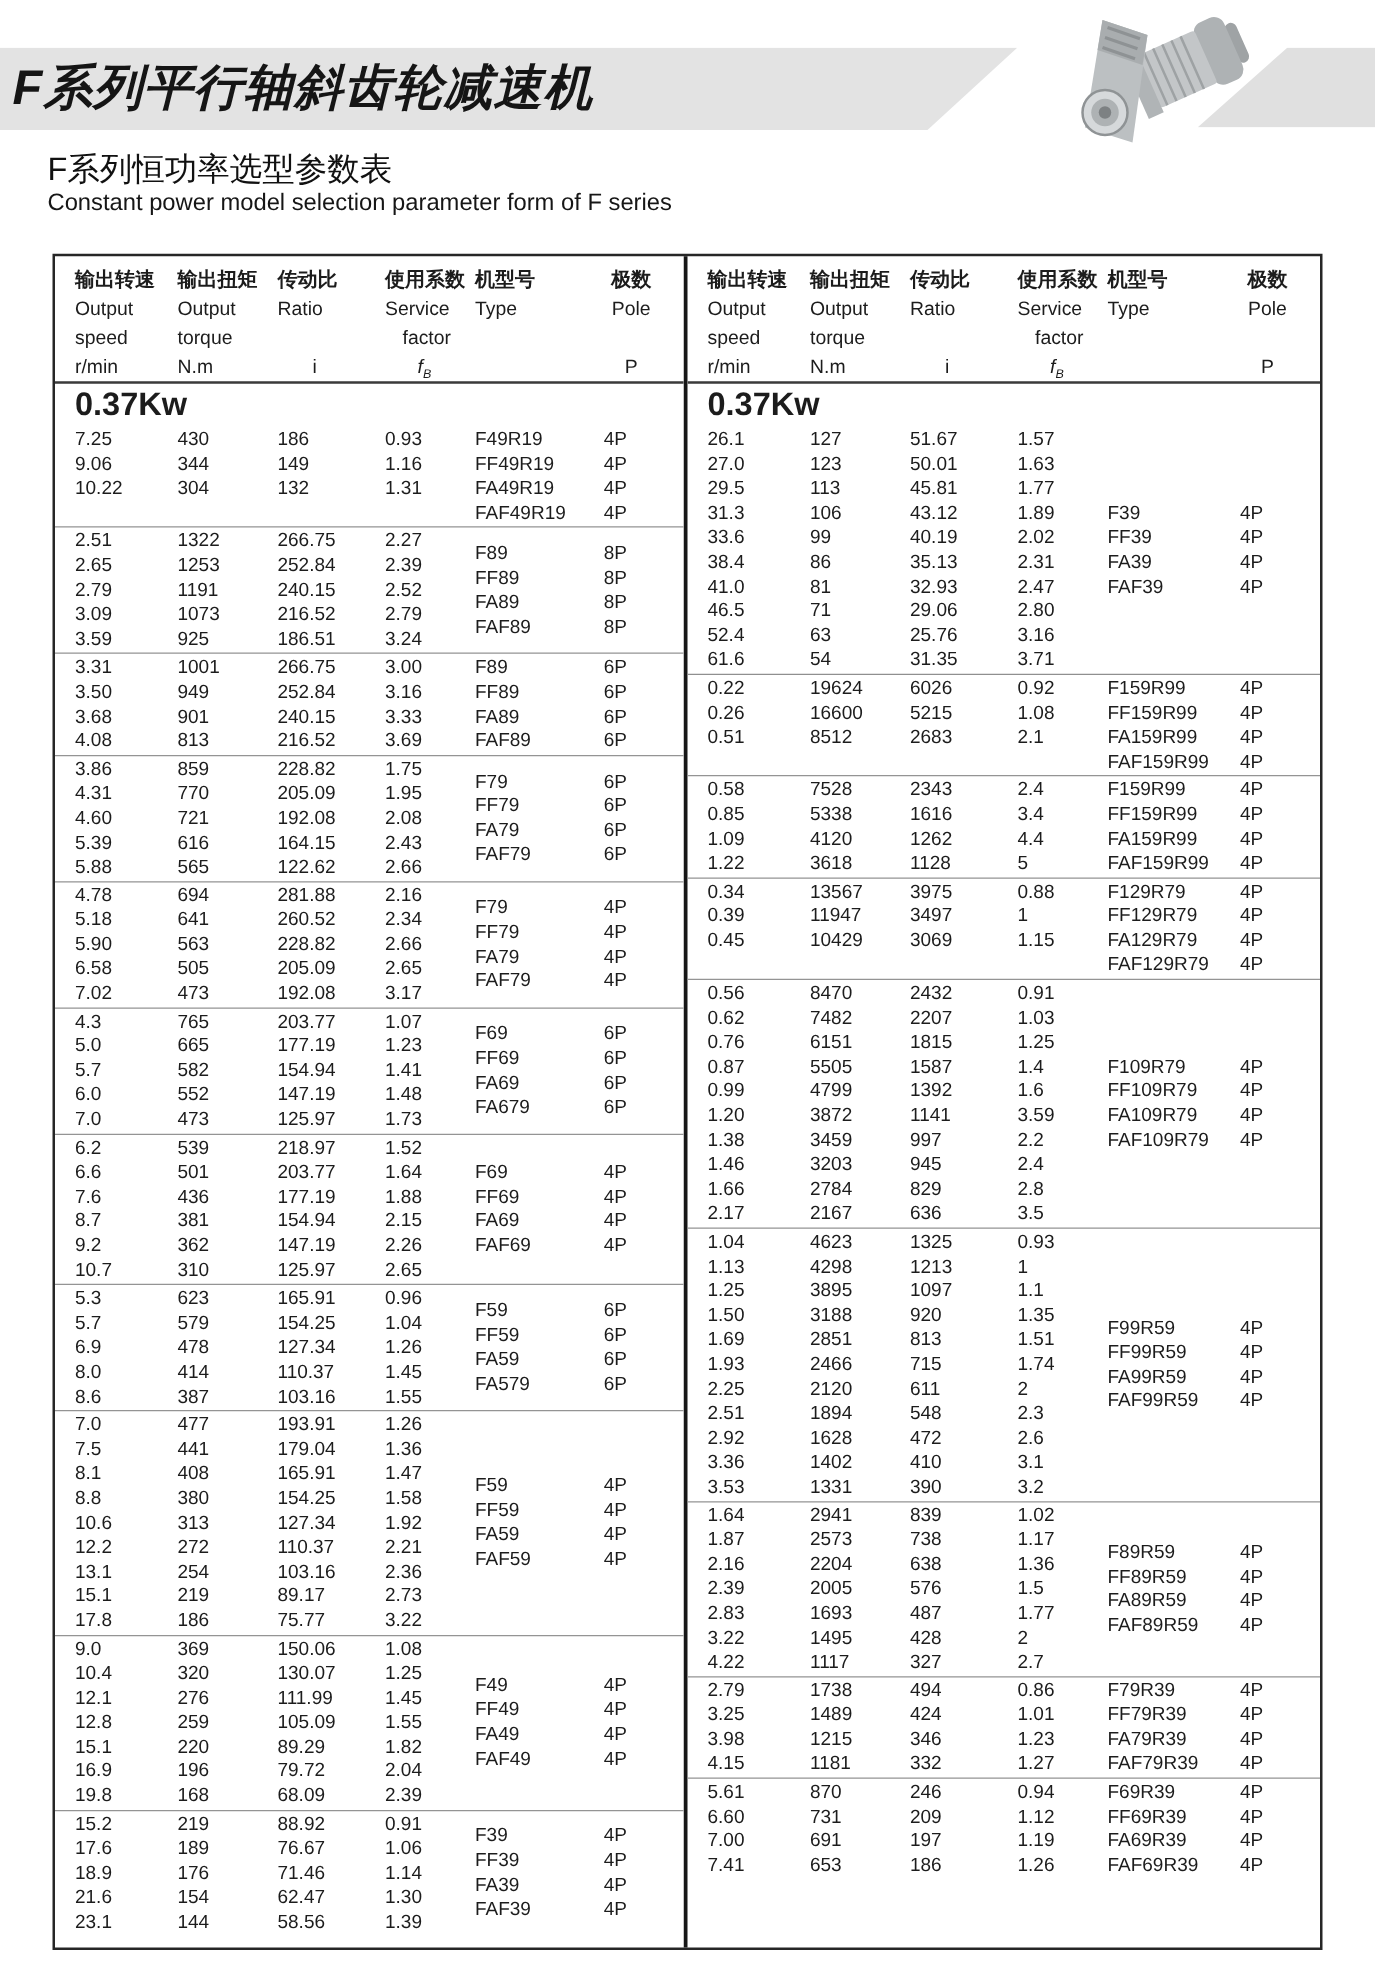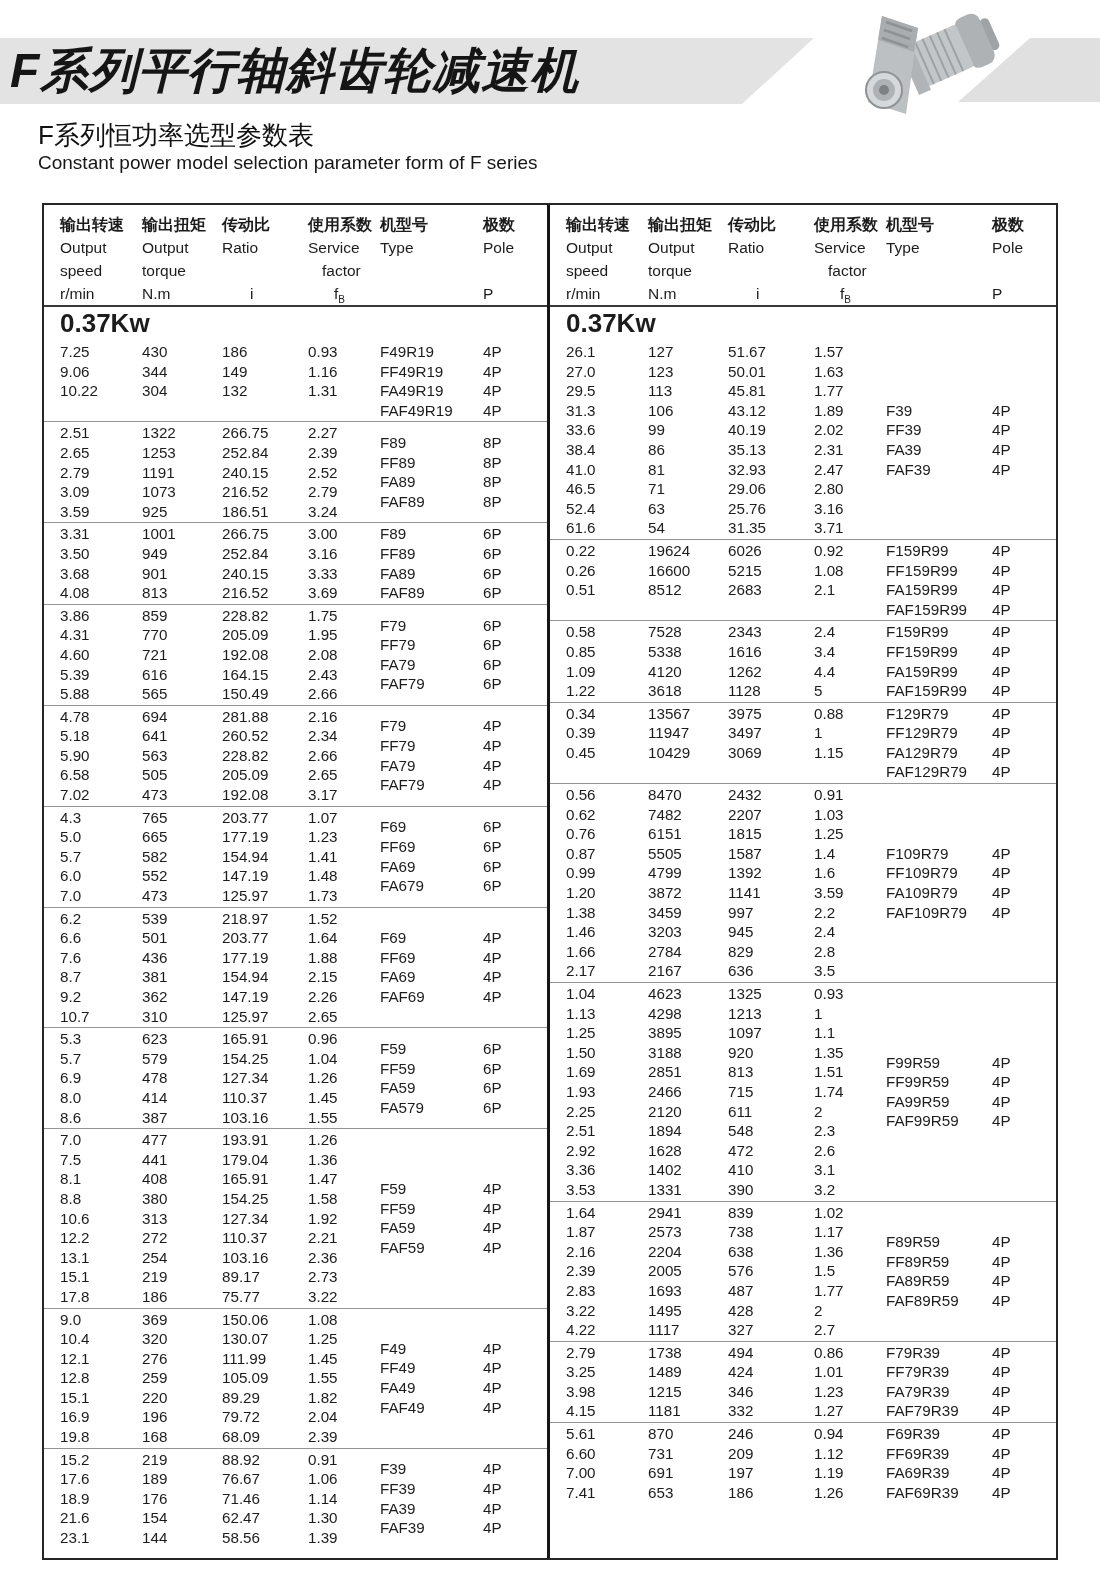--- a/index.html
+++ b/index.html
@@ -1,21 +1,21 @@
 <!DOCTYPE html>
 <html><head>
 <meta charset="utf-8">
 <style>
   html,body{margin:0;padding:0;background:#ffffff;}
   body{width:1100px;height:1583px;position:relative;font-family:"Liberation Sans",sans-serif;color:#1c1c1c;overflow:hidden;}
 
   
   .banner{position:absolute;left:0;top:38px;width:814px;height:66px;background:#e3e3e3;
           clip-path:polygon(0 0,100% 0,calc(100% - 72px) 100%,0 100%);}
-  .banner-title{font-size:48px;font-weight:bold;font-style:italic;line-height:66px;padding-left:10px;
+  .banner-title{font-size:39px;font-weight:bold;font-style:italic;line-height:66px;padding-left:10px;
                 color:#151515;letter-spacing:1px;white-space:nowrap;}
   .deco-right{position:absolute;right:0;top:38px;width:142px;height:64px;background:#e0e0e0;
               clip-path:polygon(72px 0,100% 0,100% 100%,0 100%);}
   .product-img{position:absolute;left:838px;top:0px;width:175px;height:128px;}
 
   
   .sub-cn{position:absolute;left:38px;top:118px;font-size:26px;font-weight:normal;color:#111;}
   .sub-en{position:absolute;left:38px;top:152px;font-size:19px;color:#161616;}
 
   
@@ -24,22 +24,22 @@
   .panel{width:50%;box-sizing:border-box;display:flex;flex-direction:column;overflow:hidden;}
   .panel.left{border-right:3px solid #161616;}
 
   .phead{height:102px;border-bottom:2px solid #3a3a3a;box-sizing:border-box;
          display:grid;grid-template-columns:82px 80px 86px 72px 1fr 44px;
          padding:8px 20px 0 16px;}
   .hline{font-size:15.5px;line-height:23px;white-space:nowrap;}
   .hline.cjk{font-weight:bold;font-size:16px;}
   .hcell.c2 .hline.unit{padding-left:28px;}
   .hcell.c3 .hline.l2{padding-left:14px;}
-  .hcell.c3 .hline.unit{padding-left:26px;}
-  .hcell.c5{text-align:left;}
+  .hcell.c3 .hline.unit{padding-left:26px;font-style:italic;}
+  .hcell.c5{text-align:center;}
   sub{font-size:10px;}
 
   .pbody{flex:1;display:flex;flex-direction:column;}
   .sec + .sec{border-top:1.5px solid #8f8f8f;}
   .power{font-size:26px;font-weight:bold;height:34px;line-height:33px;padding-left:16px;}
   .group{display:flex;padding:1px 20px 1px 16px;}
   .group + .group{border-top:1.5px solid #949494;}
   .gdata{width:320px;display:grid;grid-template-columns:82px 80px 86px 72px;align-self:flex-start;align-content:start;}
   .cell{height:19.6px;line-height:19.6px;font-size:15.2px;white-space:nowrap;}
   .gtypes{flex:1;display:flex;flex-direction:column;justify-content:center;}
@@ -247,21 +247,21 @@
               <div class="cell">4.60</div>
               <div class="cell">721</div>
               <div class="cell">192.08</div>
               <div class="cell">2.08</div>
               <div class="cell">5.39</div>
               <div class="cell">616</div>
               <div class="cell">164.15</div>
               <div class="cell">2.43</div>
               <div class="cell">5.88</div>
               <div class="cell">565</div>
-              <div class="cell">150.49</div>
+              <div class="cell">122.62</div>
               <div class="cell">2.66</div>
             </div>
             <div class="gtypes">
               <div class="trow">
                 <div class="tname">F79</div>
                 <div class="tpole">6P</div>
               </div>
               <div class="trow">
                 <div class="tname">FF79</div>
                 <div class="tpole">6P</div>

